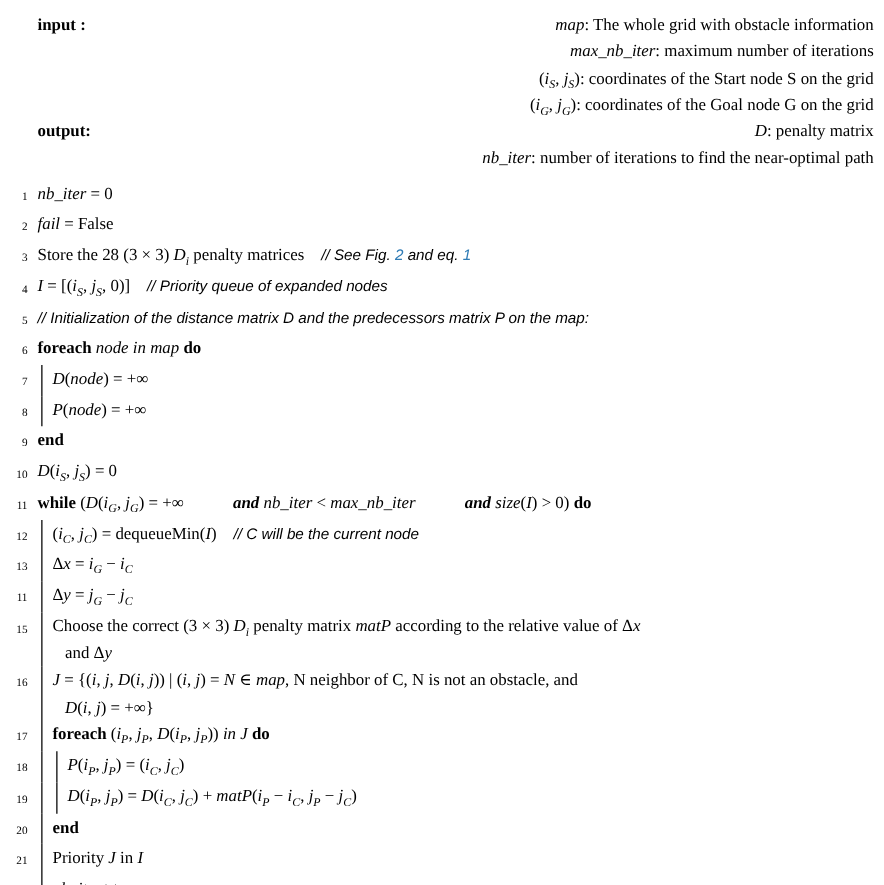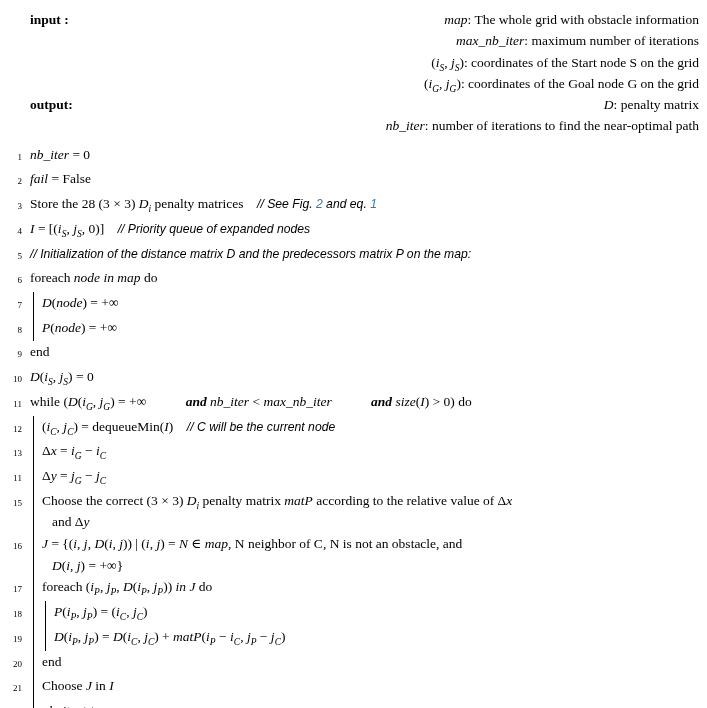--- a/index.html
+++ b/index.html
@@ -11,21 +11,21 @@
   #algo{padding:9px 8px 0 8px;}
   .hdr-row{display:flex;line-height:21.3px;padding-left:22px;}
   .hdr-label{min-width:48px;flex-shrink:0;font-weight:bold;}
   .hdr-content{flex:1;text-align:right;}
   #lines{margin-top:7px;}
   .line{display:flex;line-height:21.7px;}
   .num{width:14px;min-width:14px;text-align:right;padding-right:8px;font-size:9px;padding-top:3px;}
   .bar{width:8px;min-width:8px;margin-left:3px;border-left:1px solid #000;}
   .content{flex:1;padding-left:10px;text-indent:-10px;}
   .s-r{}
-  .s-b{font-weight:normal;}
+  .s-b{font-weight:bold;}
   .s-i{font-style:italic;}
   .s-bi{font-weight:bold;font-style:italic;margin-left:36px;}
   .s-cmt{font-style:italic;font-family:"Liberation Sans","DejaVu Sans",sans-serif;font-size:12.2px;text-align:right;}
   .s-link{font-style:italic;font-family:"Liberation Sans","DejaVu Sans",sans-serif;font-size:12.2px;cursor:pointer;}
   sub.s-sub{font-style:italic;font-size:9.5px;line-height:0;}
 </style>
 </head>
 <body>
 
 <div id="algo">
@@ -145,21 +145,21 @@
         <div class="content"><span class="s-i">D</span><span class="s-r">(</span><span class="s-i">i</span><sub class="s-sub">P</sub><span class="s-r">, </span><span class="s-i">j</span><sub class="s-sub">P</sub><span class="s-r">) = </span><span class="s-i">D</span><span class="s-r">(</span><span class="s-i">i</span><sub class="s-sub">C</sub><span class="s-r">, </span><span class="s-i">j</span><sub class="s-sub">C</sub><span class="s-r">) + </span><span class="s-i">matP</span><span class="s-r">(</span><span class="s-i">i</span><sub class="s-sub">P</sub><span class="s-r"> − </span><span class="s-i">i</span><sub class="s-sub">C</sub><span class="s-r">, </span><span class="s-i">j</span><sub class="s-sub">P</sub><span class="s-r"> − </span><span class="s-i">j</span><sub class="s-sub">C</sub><span class="s-r">)</span></div>
       </div>
       <div class="line">
         <span class="num">20</span>
         <span class="bar"></span>
         <div class="content"><span class="s-b">end</span></div>
       </div>
       <div class="line">
         <span class="num">21</span>
         <span class="bar"></span>
-        <div class="content"><span class="s-r">Choose </span><span class="s-i">J</span><span class="s-r"> in </span><span class="s-i">I</span></div>
+        <div class="content"><span class="s-r">Priority </span><span class="s-i">J</span><span class="s-r"> in </span><span class="s-i">I</span></div>
       </div>
       <div class="line">
         <span class="num">22</span>
         <span class="bar"></span>
         <div class="content"><span class="s-i">nb_iter</span><span class="s-r">++</span></div>
       </div>
     </div>
 </div>
 
 </body></html>

